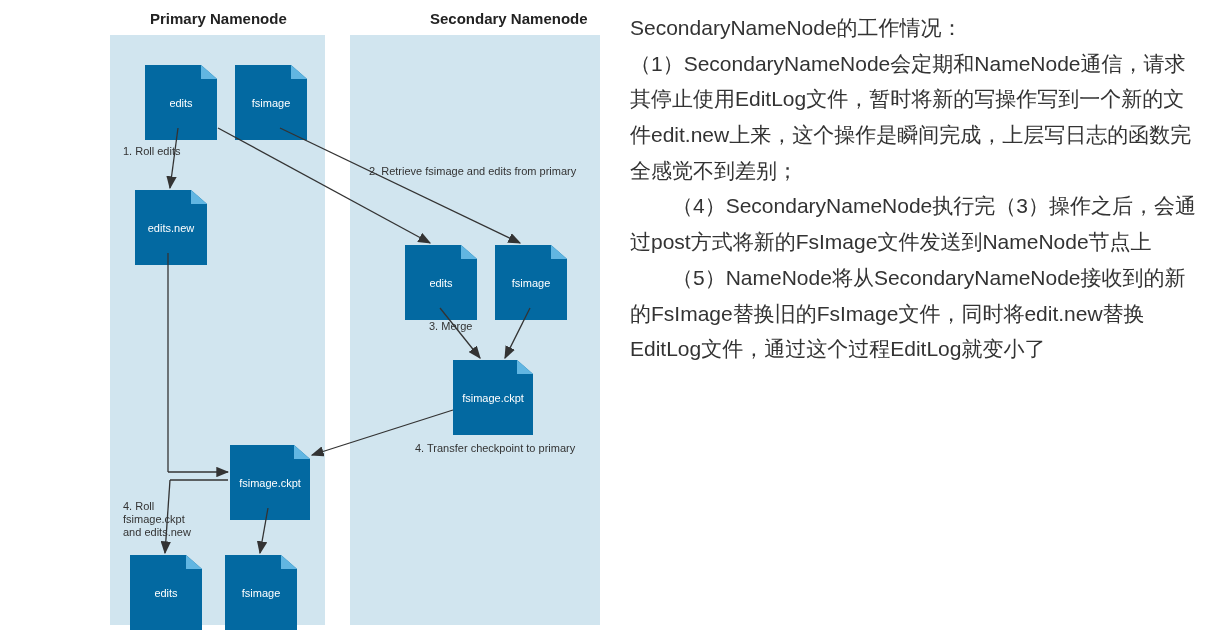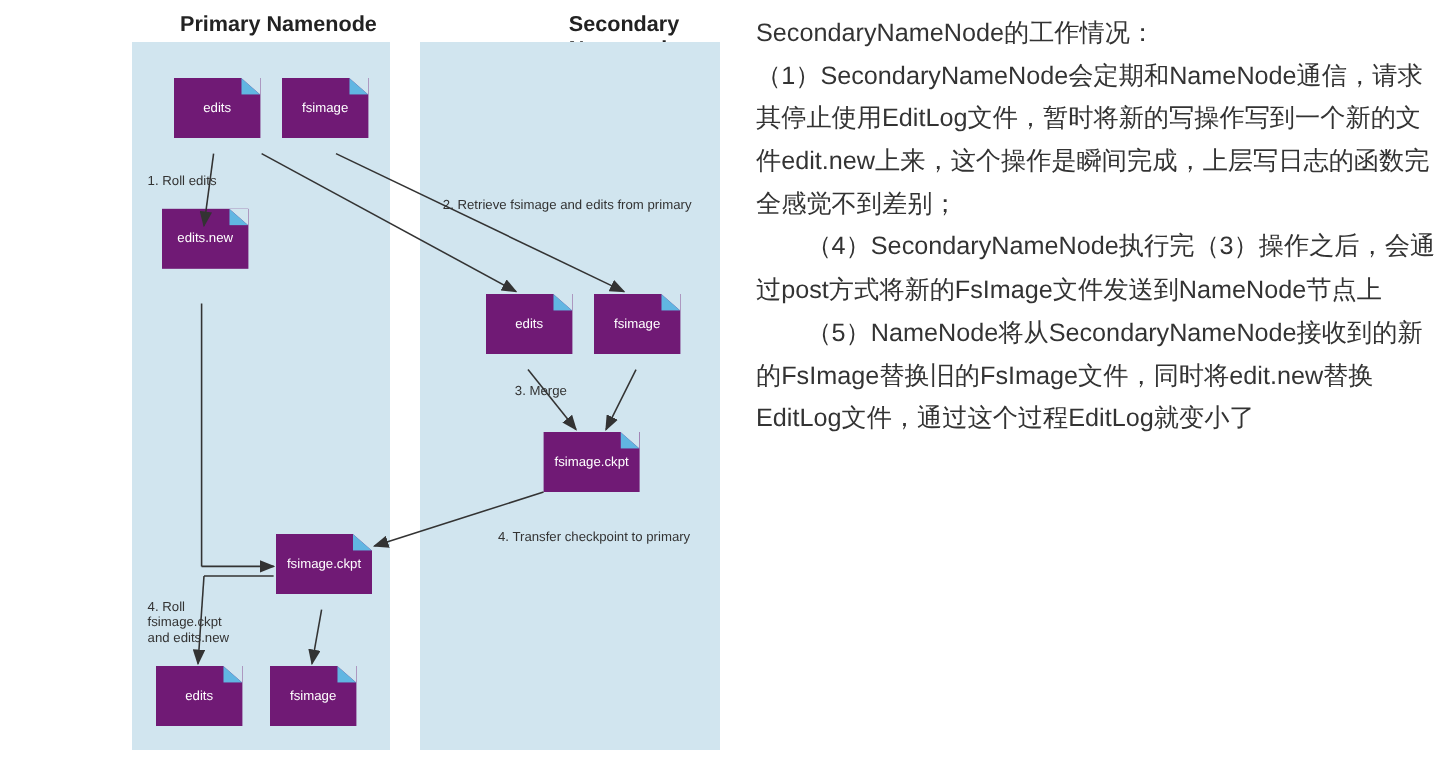--- a/index.html
+++ b/index.html
@@ -12,33 +12,33 @@
   }
   .diagram-area {
     position: relative;
     width: 600px;
     height: 620px;
     flex-shrink: 0;
   }
   .col-header {
     position: absolute;
     font-weight: bold;
-    font-size: 18px;
+    font-size: 15px;
     color: #222;
     text-align: center;
   }
   .panel {
     position: absolute;
     background: #d1e5ef;
   }
   .file-node {
     position: absolute;
     width: 72px;
-    height: 50px;
-    background: #701a75;
+    height: 75px;
+    background: #0369a1;
     color: #fff;
     font-size: 11px;
     display: flex;
     align-items: center;
     justify-content: center;
     box-sizing: border-box;
   }
   .file-node::before {
     content: "";
     position: absolute;
@@ -92,21 +92,21 @@
 
   <div class="col-header" style="left:140px;top:0;">Primary Namenode</div>
   <div class="col-header" style="left:420px;top:0;">Secondary Namenode</div>
 
   <div class="panel" style="left:100px;top:25px;width:215px;height:590px;"></div>
   <div class="panel" style="left:340px;top:25px;width:250px;height:590px;"></div>
 
   <div class="file-node" style="left:135px;top:55px;">edits</div>
   <div class="file-node" style="left:225px;top:55px;">fsimage</div>
 
-  <div class="file-node" style="left:125px;top:164px;">edits.new</div>
+  <div class="file-node" style="left:125px;top:180px;">edits.new</div>
 
   <div class="file-node" style="left:395px;top:235px;">edits</div>
   <div class="file-node" style="left:485px;top:235px;">fsimage</div>
 
   <div class="file-node" style="left:443px;top:350px;width:80px;">fsimage.ckpt</div>
 
   <div class="file-node" style="left:220px;top:435px;width:80px;">fsimage.ckpt</div>
 
   <div class="file-node" style="left:120px;top:545px;">edits</div>
   <div class="file-node" style="left:215px;top:545px;">fsimage</div>

